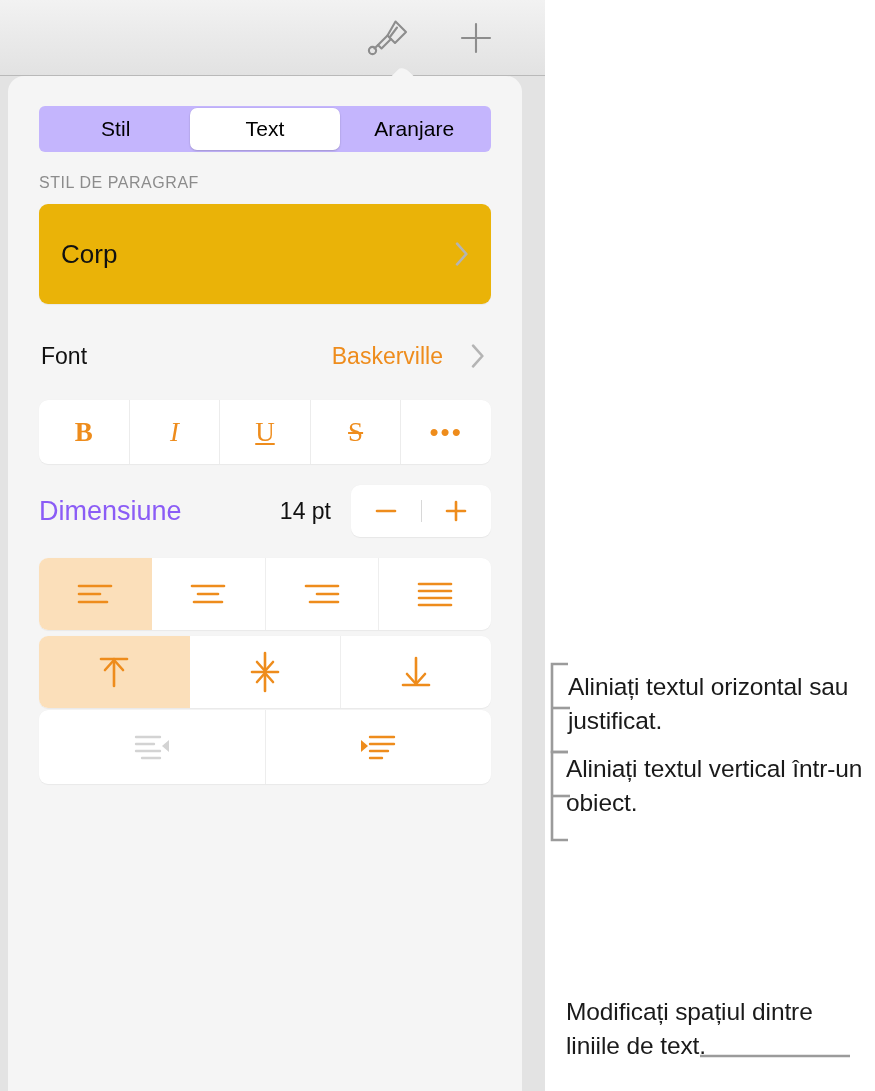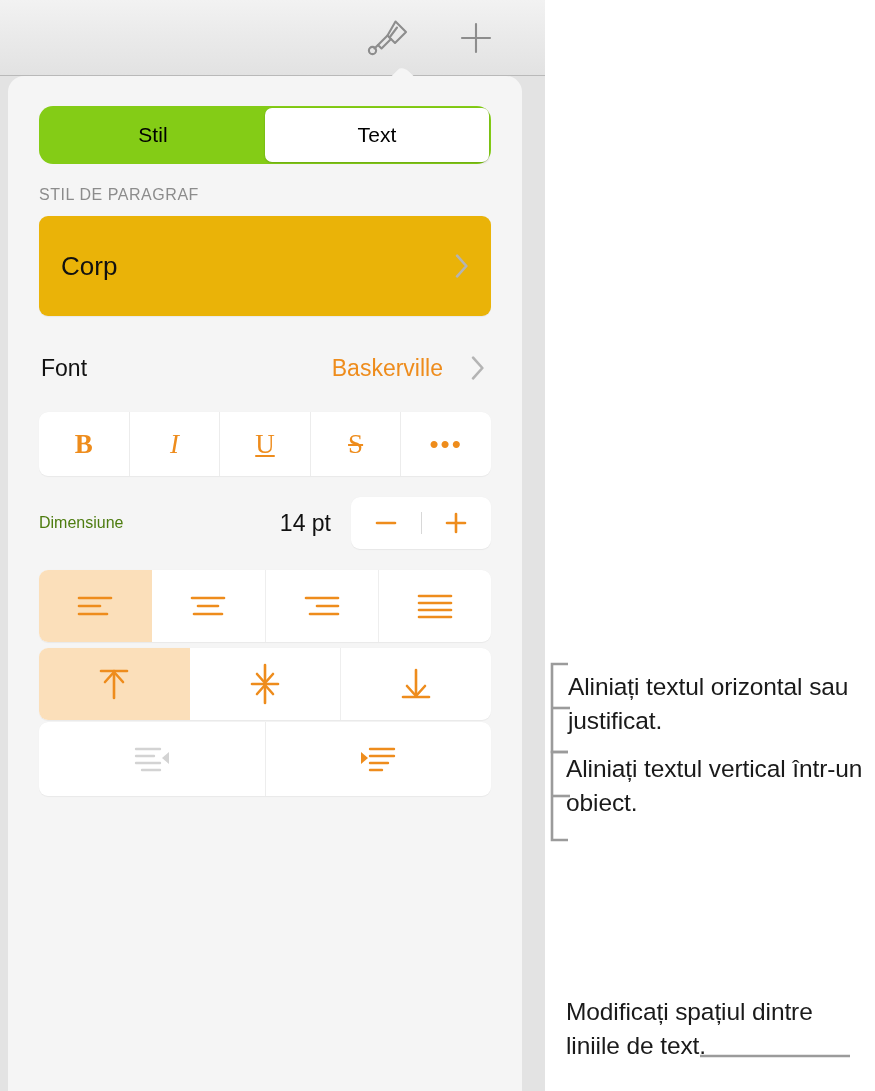--- a/index.html
+++ b/index.html
@@ -76,23 +76,23 @@
     transform-origin: center;
   }
 
   .pop-inner {
     padding: 0 31px;
   }
 
   
   #segmented {
     margin: 30px 0 0 0;
-    height: 58px;
-    background: #84cc16;
-    border-radius: 14px;
+    height: 46px;
+    background: #c4b5fd;
+    border-radius: 6px;
     display: flex;
     padding: 2px;
     box-sizing: border-box;
     position: relative;
   }
   .seg {
     flex: 1;
     display: flex;
     align-items: center;
     justify-content: center;
@@ -189,21 +189,21 @@
   .s-glyph { text-decoration: line-through; font-family: "Liberation Serif", serif; font-size: 27px; }
   .dots { letter-spacing: 2px; font-size: 26px; line-height: 0.4; }
 
   
   #size-row {
     margin-top: 16px;
     height: 62px;
     display: flex;
     align-items: center;
   }
-  #size-row .lbl { font-size: 16px; color: #4d7c0f; text-align: right; }
+  #size-row .lbl { font-size: 27px; color: #8b5cf6; text-align: right; }
   #size-row .sizeval {
     font-size: 23px;
     color: #111;
     margin-left: auto;
     margin-right: 20px;
   }
   #stepper {
     width: 140px;
     height: 52px;
     background: #ffffff;
@@ -351,20 +351,23 @@
 <div id="popover">
   <div class="pop-inner">
 
     <div id="segmented">
       <div class="seg">
         <span>Stil</span>
       </div>
       <div class="seg active">
         <span>Text</span>
       </div>
+      <div class="seg">
+        <span>Aranjare</span>
+      </div>
     </div>
 
     <div class="section-label">STIL DE PARAGRAF</div>
 
     <div class="card row-para">
       <span class="val">Corp</span>
       <svg class="chev" viewBox="0 0 12 22">
           <path d="M1.5 1.5 L10 11 L1.5 20.5"></path>
         </svg>
     </div>

